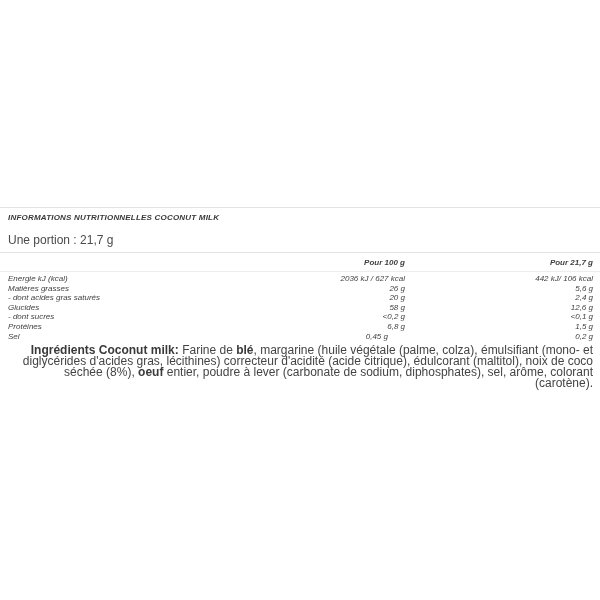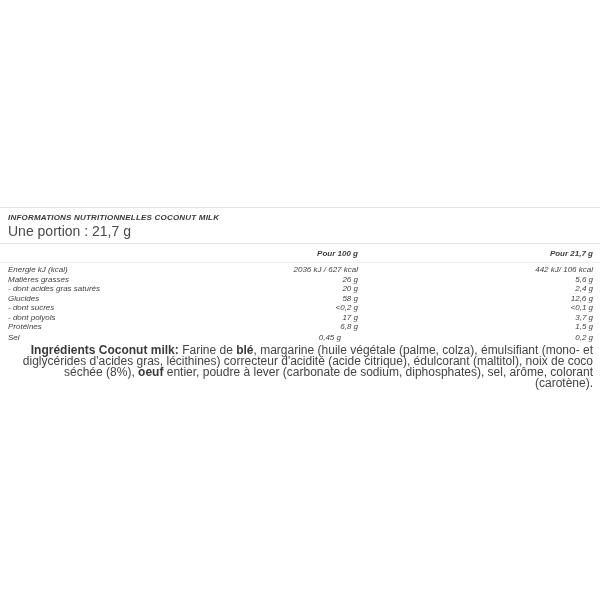--- a/index.html
+++ b/index.html
@@ -14,28 +14,28 @@
   .nutrition{position:absolute;top:207px;left:0;width:600px;}
   .rule{border:none;border-top:1px solid var(--rule);height:0;width:100%;}
   .rule.light{border-top-color:var(--rule-light);}
 
   .inner{padding-left:8px;padding-right:7px;}
 
   .nutrition-title{
     font-size:8px;line-height:10px;font-weight:bold;font-style:italic;
     letter-spacing:.2px;color:#383838;margin-top:5px;
   }
-  .portion{font-size:14px;line-height:10px;margin-top:3px;color:#4a4a4a;}
+  .portion{font-size:12px;line-height:10px;margin-top:12px;color:#4a4a4a;}
 
   .rule.mid{margin-top:7px;}
 
   .row{display:flex;align-items:baseline;font-size:8px;line-height:9.5px;font-style:italic;}
   .row .label{flex:1 1 auto;text-align:left;}
   .row .c1{width:170px;text-align:right;white-space:nowrap;}
-  .row .c2{width:235px;text-align:right;white-space:nowrap;}
+  .row .c2{width:188px;text-align:right;white-space:nowrap;}
 
   .thead{padding:4.5px 0 4px 0;font-weight:bold;}
   .rule.under-head{margin-bottom:2px;}
 
   #rows .row.spaced{margin-top:0;}
   #rows .row.tight{margin-top:1px;gap:17px;}
 
   .ingredients{
     font-size:12px;line-height:11px;margin-top:3px;color:#444;
     text-align:right;
@@ -85,25 +85,20 @@
     <div class="c1">58 g</div>
     <div class="c2">12,6 g</div>
   </div>
 
   <div class="row spaced">
     <div class="label">- dont sucres</div>
     <div class="c1">&lt;0,2 g</div>
     <div class="c2">&lt;0,1 g</div>
   </div>
 
-  <div class="row spaced">
-    <div class="label">- dont polyols</div>
-    <div class="c1">17 g</div>
-    <div class="c2">3,7 g</div>
-  </div>
 
   <div class="row spaced">
     <div class="label">Protéines</div>
     <div class="c1">6,8 g</div>
     <div class="c2">1,5 g</div>
   </div>
 
   <div class="row tight">
     <div class="label">Sel</div>
     <div class="c1">0,45 g</div>

